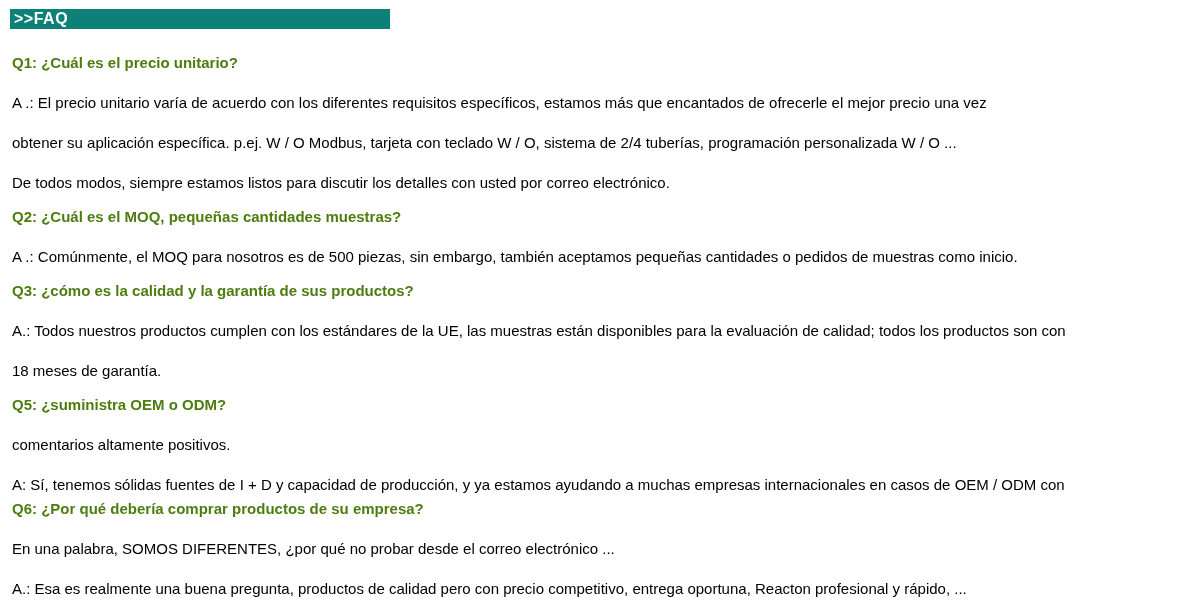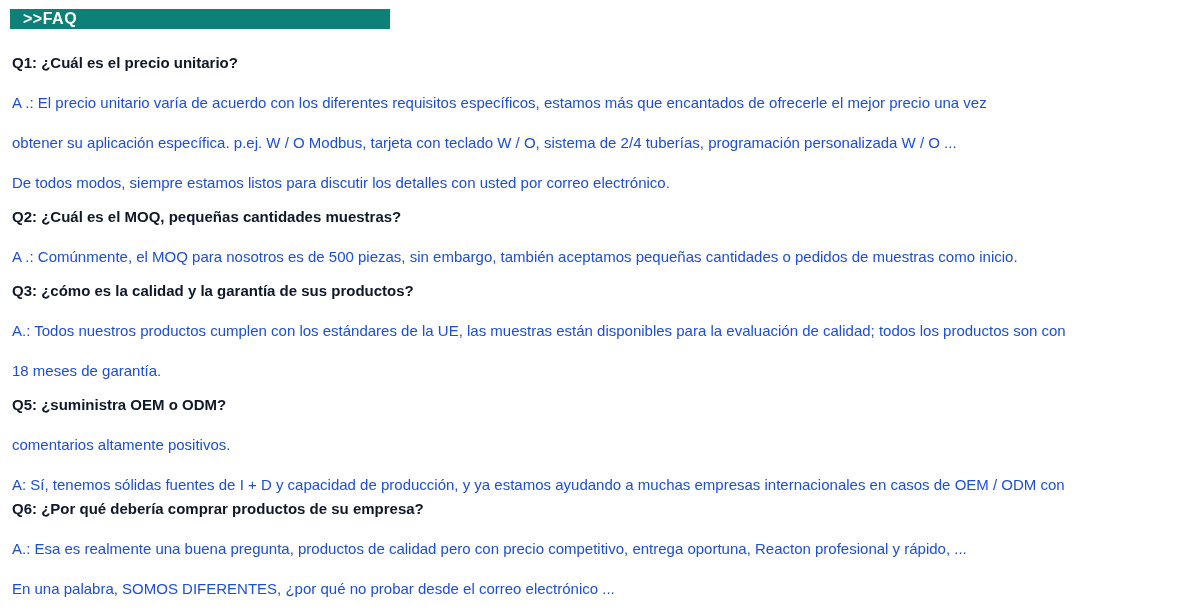--- a/index.html
+++ b/index.html
@@ -16,40 +16,40 @@
     padding: 9px 10px 0 10px;
   }
   .faq-header-bar {
     width: 380px;
     height: 20px;
     background: #0d8078;
     color: #ffffff;
     font-size: 16px;
     font-weight: bold;
     line-height: 20px;
-    padding-left: 13px;
+    padding-left: 4px;
     letter-spacing: 0.5px;
   }
   .faq-content {
     width: 1180px;
     padding-left: 2px;
     margin-top: 22px;
   }
   .faq-content p {
     margin: 0 0 10px 0;
     line-height: 24px;
     font-size: 15px;
     white-space: nowrap;
   }
   p.question {
-    color: #0f172a;
+    color: #4d7c0f;
     font-weight: bold;
   }
   p.answer {
-    color: #1d4ed8;
+    color: #000000;
     font-weight: normal;
     margin-top: 16px;
   }
   p.tight {
     margin-bottom: 0;
   }
 </style>
 </head>
 <body>
 
@@ -81,18 +81,18 @@
 
 
     <div class="faq-item">
       <p class="question">Q5: ¿suministra OEM o ODM?</p>
       <p class="answer">comentarios altamente positivos.</p>
       <p class="answer tight">A: Sí, tenemos sólidas fuentes de I + D y capacidad de producción, y ya estamos ayudando a muchas empresas internacionales en casos de OEM / ODM con</p>
     </div>
 
     <div class="faq-item">
       <p class="question">Q6: ¿Por qué debería comprar productos de su empresa?</p>
+      <p class="answer">En una palabra, SOMOS DIFERENTES, ¿por qué no probar desde el correo electrónico ...</p>
       <p class="answer">A.: Esa es realmente una buena pregunta, productos de calidad pero con precio competitivo, entrega oportuna, Reacton profesional y rápido, ...</p>
-      <p class="answer">En una palabra, SOMOS DIFERENTES, ¿por qué no probar desde el correo electrónico ...</p>
     </div>
 
   </div>
 </div>
 
 </body></html>

